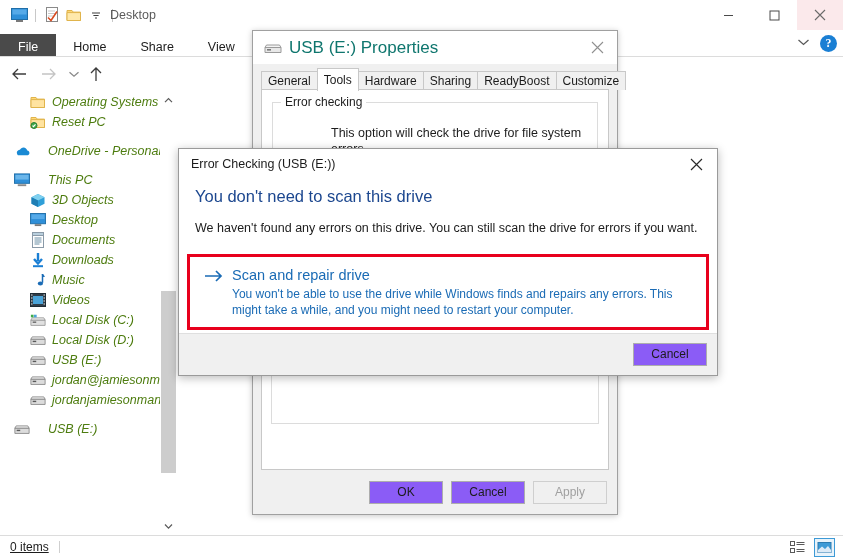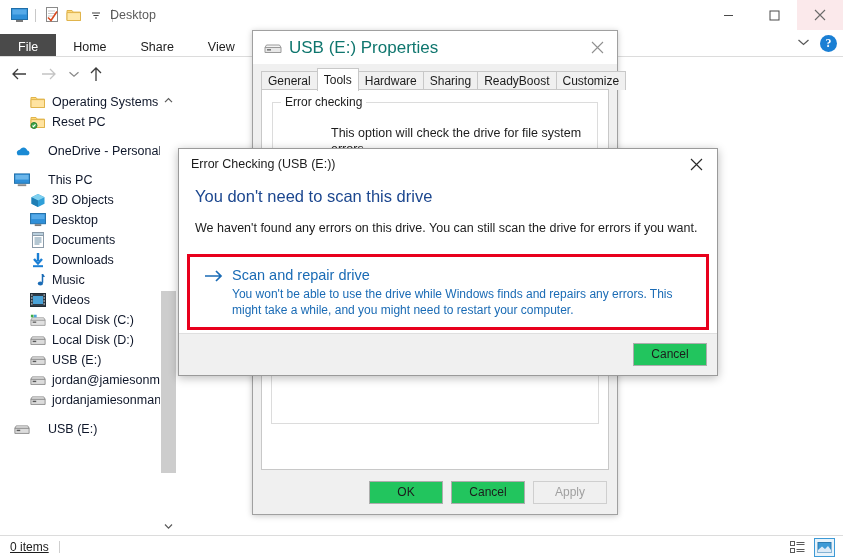--- a/index.html
+++ b/index.html
@@ -60,21 +60,21 @@
     border: 1px solid #cccccc; background: #fff;
   }
 
   
   .sidebar {
     position: absolute; left: 0; top: 92px; width: 160px; height: 443px;
     background: #fff; overflow: hidden;
   }
   .tree-item {
     display: flex; align-items: center; height: 20px; padding-left: 12px;
-    font-size: 12.5px; color: #0f172a; white-space: nowrap;
+    font-size: 12.5px; color: #4d7c0f; white-space: nowrap; font-style: italic;
   }
   .tree-item.lvl1 { padding-left: 30px; }
   .tree-item.lvl0 { padding-left: 14px; gap: 12px; }
   .tree-item .tico { width: 16px; height: 16px; margin-right: 6px; flex: 0 0 16px; display: flex; align-items: center; justify-content: center; }
   .tree-gap { height: 9px; }
 
   .sb-scroll { position: absolute; left: 160px; top: 92px; width: 17px; height: 443px; background: #fff; }
   .sb-arrow { height: 17px; display: flex; align-items: center; justify-content: center; color: #606060; font-size: 8px; }
   .sb-track { position: absolute; left: 0; top: 17px; width: 17px; bottom: 17px; background: #fff; }
   .sb-thumb { position: absolute; left: 1px; top: 182px; width: 15px; height: 182px; background: #cdcdcd; }
@@ -133,21 +133,21 @@
     padding: 0 4px; font-size: 12px; color: #1c1c1c;
   }
   .group-body { position: absolute; left: 58px; top: 22px; right: 10px; font-size: 12.5px; color: #1c1c1c; line-height: 16px; }
   .group-ico { position: absolute; left: 12px; top: 38px; width: 40px; height: 34px; }
   .whitefill { position: absolute; left: 9px; top: 275px; right: 9px; bottom: 45px; background: #fff; border: 1px solid #dcdcdc; }
 
   .prop-btns { position: absolute; right: 10px; bottom: 10px; display: flex; gap: 8px; }
   .btn {
     min-width: 74px; height: 23px; line-height: 21px; text-align: center;
     font-size: 12px; color: #1c1c1c;
-    background: #22c55e; border: 1px solid #adadad;
+    background: #8b5cf6; border: 1px solid #adadad;
   }
   .btn.disabled { color: #a0a0a0; border-color: #cfcfcf; background: #f0f0f0; }
 
   
   .errdlg {
     position: absolute; left: 178px; top: 148px; width: 540px; height: 228px;
     background: #fff; border: 1px solid #9a9a9a;
     box-shadow: 0 2px 9px rgba(0,0,0,0.27);
   }
   .err-title { position: absolute; left: 0; top: 0; width: 100%; height: 30px; display: flex; align-items: center; }

